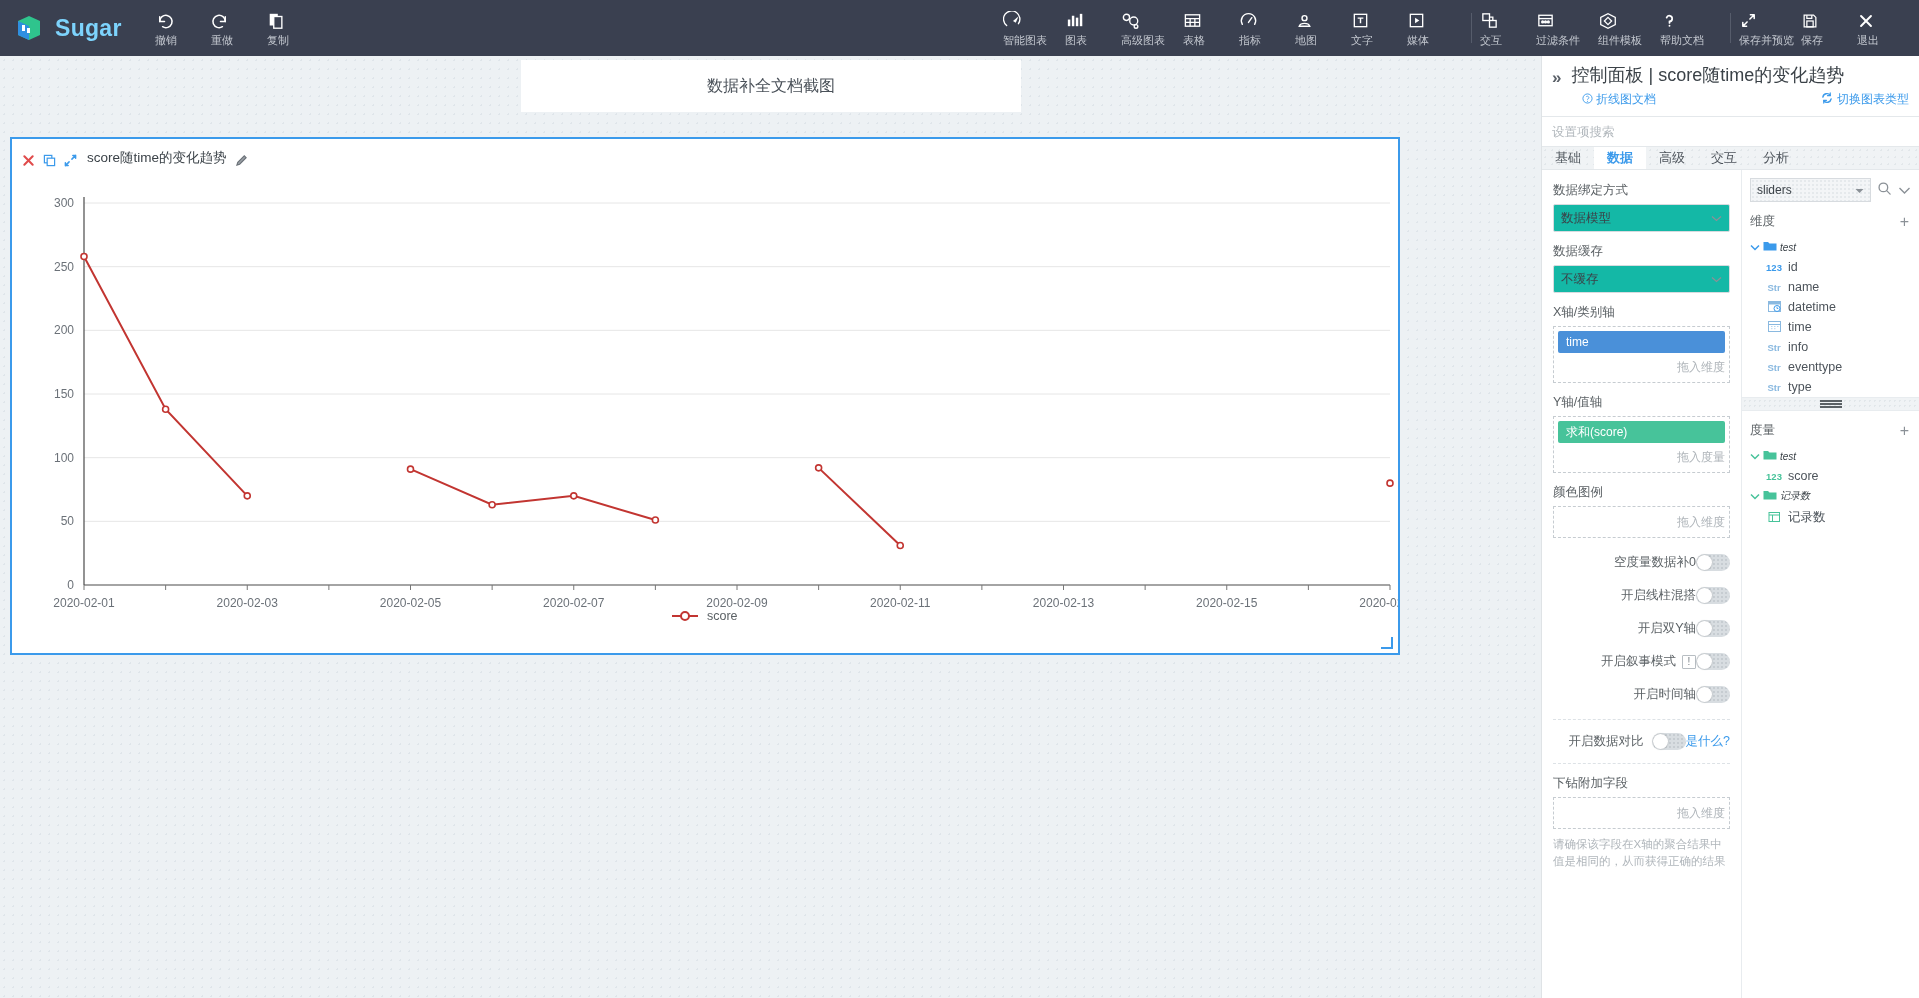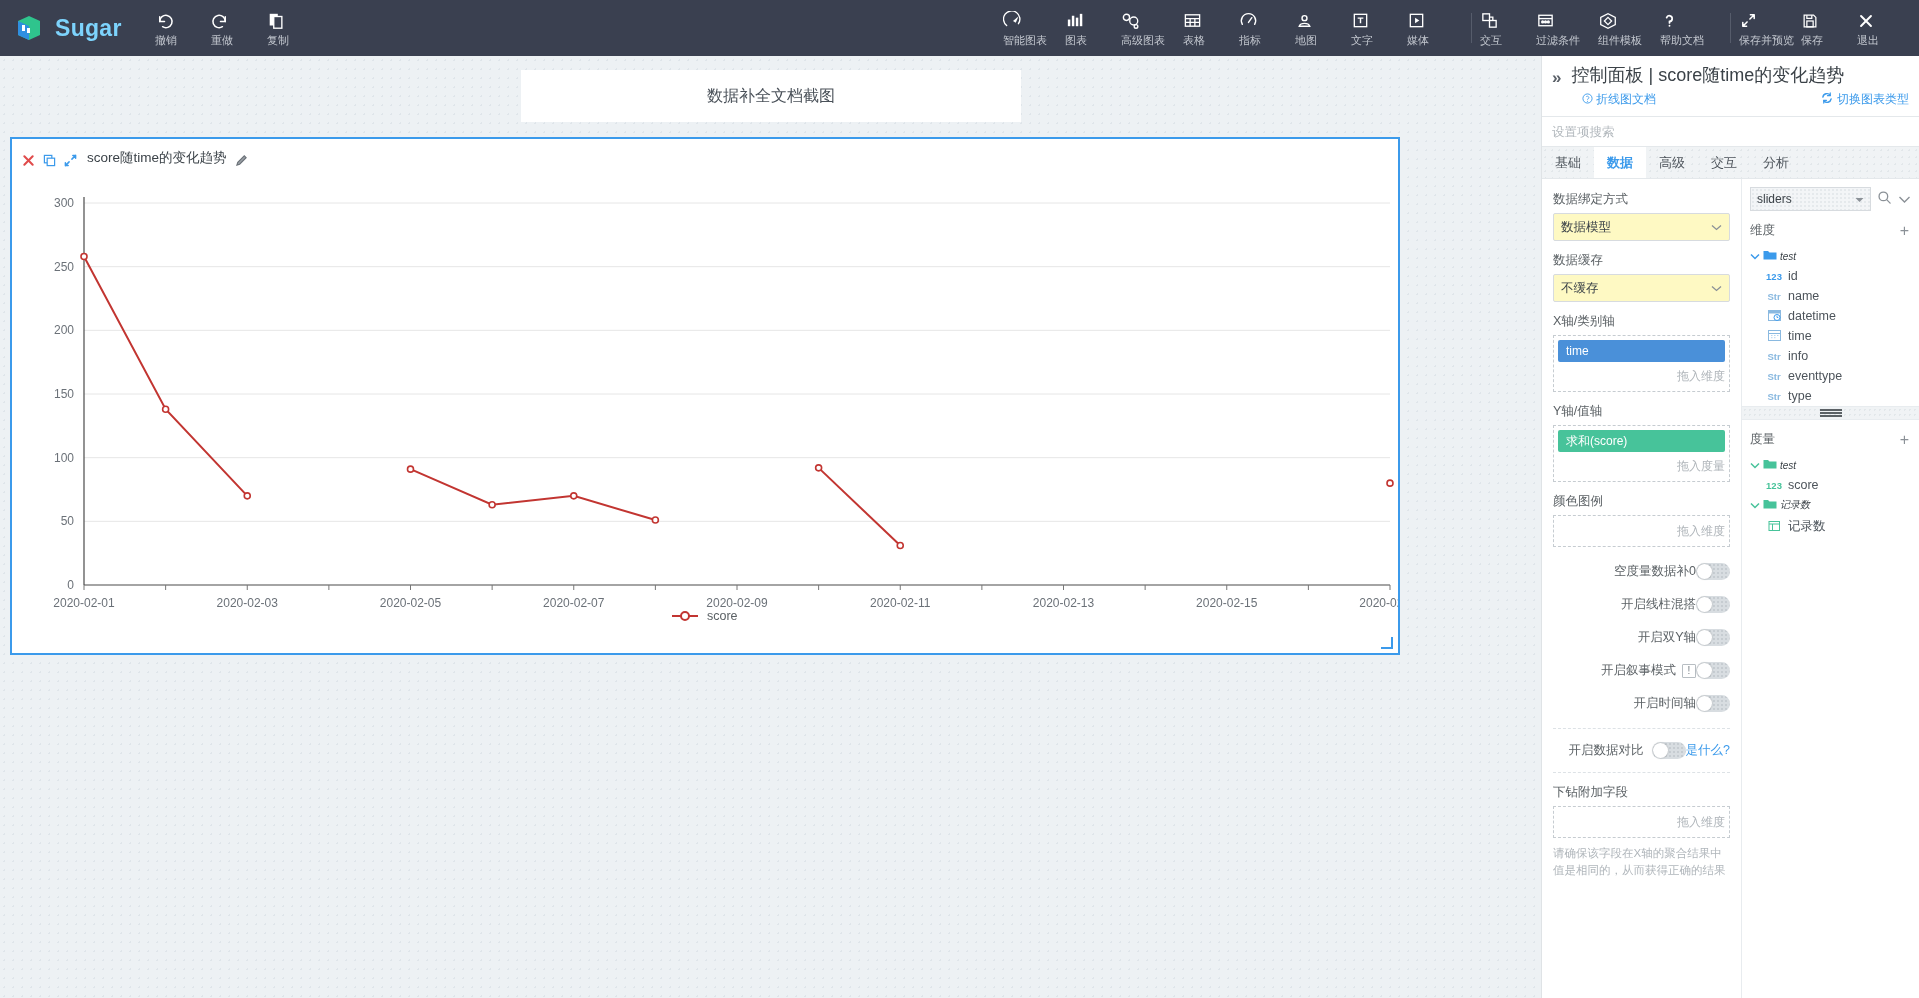--- a/index.html
+++ b/index.html
@@ -36,21 +36,21 @@
 
   
   .canvas {
     position: absolute; top: 56px; left: 0; width: 1541px; height: 942px;
     background-color: #edf1f4;
     background-image: radial-gradient(#dfe5ea 1px, transparent 1px);
     background-size: 9px 9px;
     overflow: hidden;
   }
   .doc-title-box {
-    position: absolute; left: 521px; top: 14px; width: 500px; height: 52px;
+    position: absolute; left: 521px; top: 4px; width: 500px; height: 52px;
     background: #fff; display: flex; align-items: center; justify-content: center;
   }
   .doc-title-box span { font-size: 16px; color: #4a5159; }
 
   .chart-widget {
     position: absolute; left: 10px; top: 81px; width: 1390px; height: 518px;
     background: #fff; border: 2px solid #3b9aeb;
   }
   .widget-head { display: flex; align-items: flex-end; height: 28px; padding: 12px 0 0 10px; }
   .widget-head .wi { margin-right: 8px; display: flex; align-items: center; cursor: pointer;}
@@ -86,21 +86,21 @@
   .rp-search {
     height: 30px; background: #fff; border-bottom: 1px solid #e4e8eb;
     display: flex; align-items: center; padding-left: 10px;
   }
   .rp-search input {
     border: none; outline: none; font-size: 12.5px; color: #3b4248; width: 95%;
     font-family: "Liberation Sans", sans-serif; background: transparent;
   }
   .rp-search input::placeholder { color: #b2b8bd; }
   .rp-tabs {
-    display: flex; height: 32px; align-items: stretch;
+    display: flex; height: 23px; align-items: stretch;
     background-color: #f0f3f5;
     background-image: radial-gradient(#e2e7ea 1px, transparent 1px);
     background-size: 7px 7px;
     border-bottom: 1px solid #e4e8eb;
   }
   .rp-tab {
     padding: 0 13px; display: flex; align-items: center; justify-content: center;
     font-size: 13px; color: #4d545b; cursor: pointer;
   }
   .rp-tab.active { background: #fff; color: #3b9aeb; font-weight: bold; }
@@ -110,21 +110,21 @@
     width: 200px; background: #fff; border-right: 1px solid #e8ecef;
     overflow-y: auto; padding: 10px 11px 10px 11px; position: relative;
   }
   .settings-col::-webkit-scrollbar { width: 6px; }
   .settings-col::-webkit-scrollbar-thumb { background: #c9cfd4; border-radius: 3px;}
   .field-label { font-size: 12.5px; color: #5b6165; margin: 11px 0 5px 0; }
   .field-label:first-child { margin-top: 2px; }
   .select-box {
     height: 28px; border: 1px solid #d7dbdf; border-radius: 2px; display: flex;
     align-items: center; justify-content: space-between; padding: 0 7px;
-    font-size: 12.5px; color: #3b4248; cursor: pointer; background:#fef9c3;
+    font-size: 12.5px; color: #3b4248; cursor: pointer; background:#14b8a6;
   }
   .dropzone {
     border: 1px dashed #c6ccd1; padding: 4px; background: #fff;
   }
   .pill {
     height: 22px; display: flex; align-items: center; padding: 0 8px;
     font-size: 12px; color: #fff; border-radius: 2px; margin-bottom: 3px;
   }
   .pill.blue { background: #4a90d9; }
   .pill.green { background: #47c39a; }

